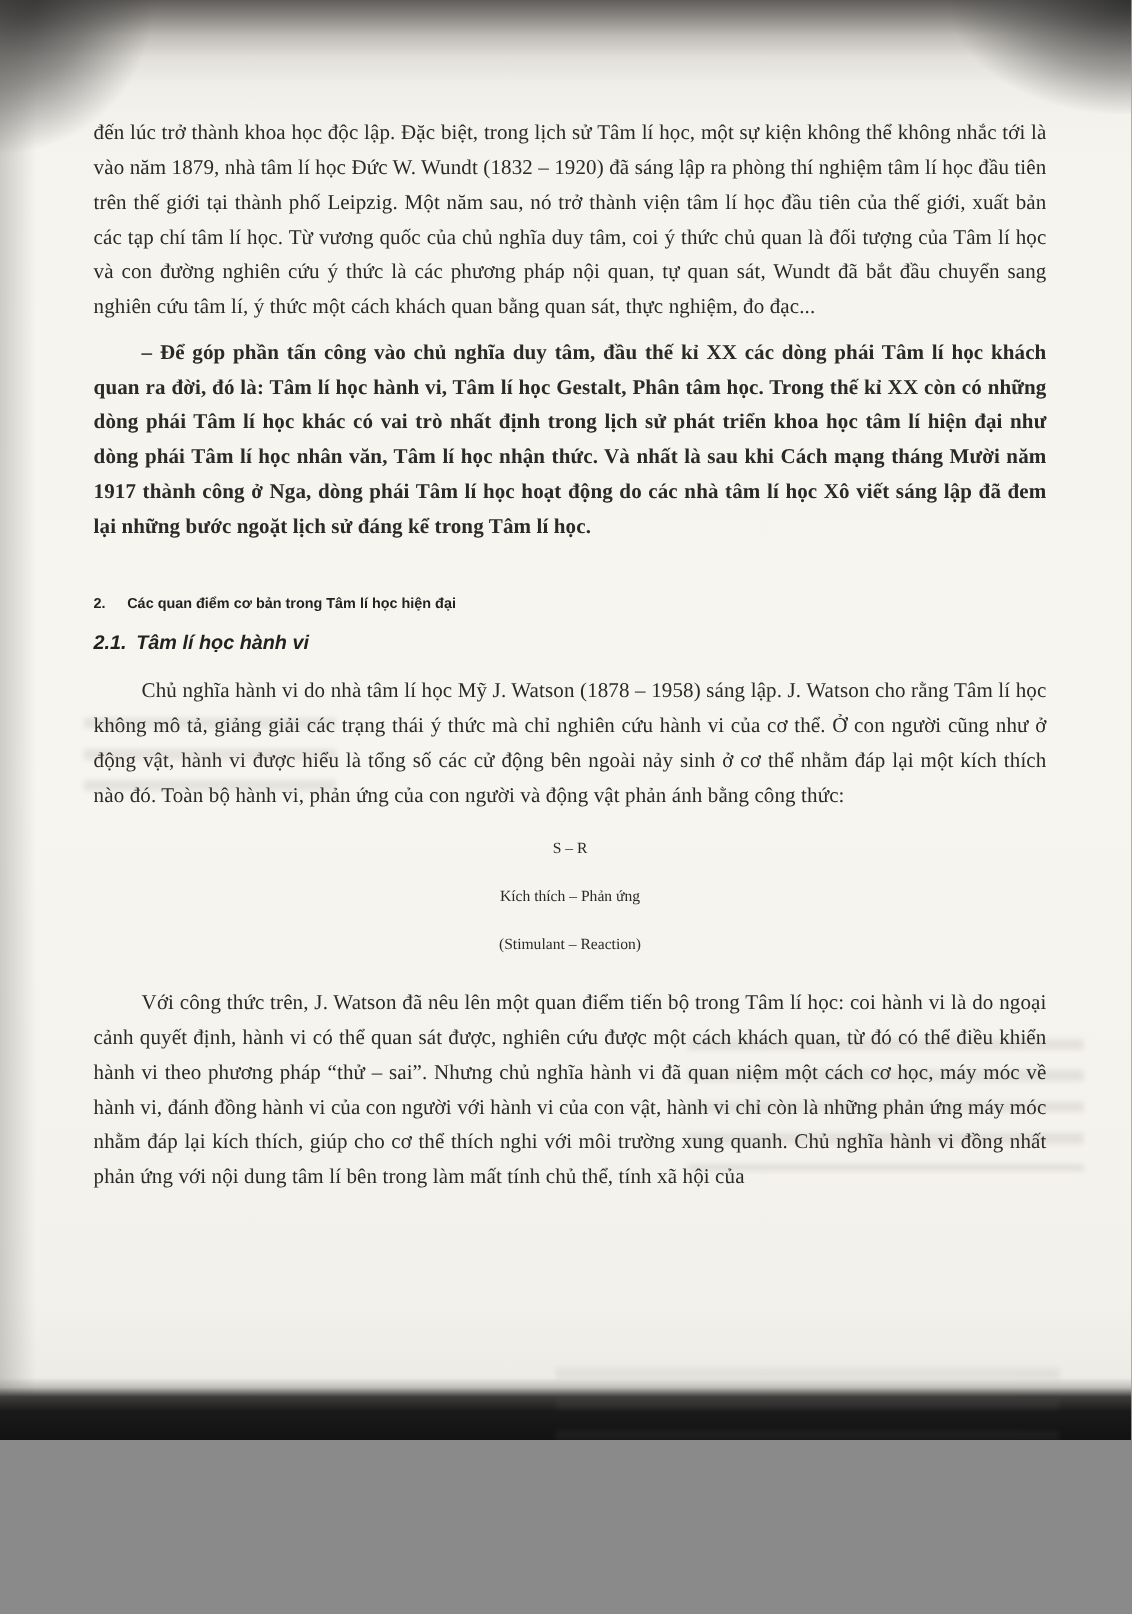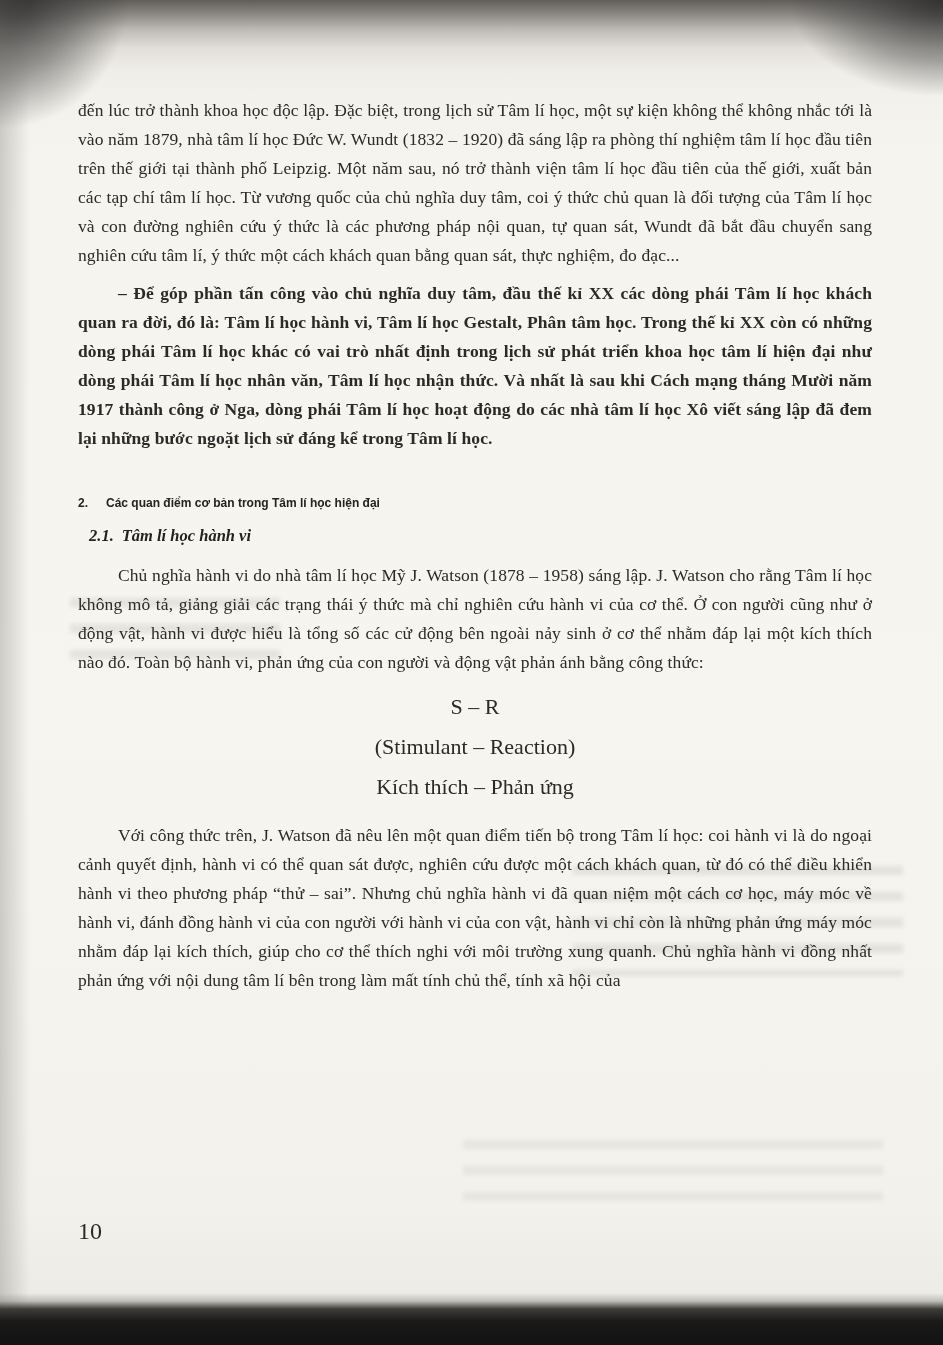--- a/index.html
+++ b/index.html
@@ -1,19 +1,19 @@
 <!DOCTYPE html>
 <html><head>
 <meta charset="utf-8">
 <style>
   html, body { margin: 0; padding: 0; background: #8a8a8a; }
   .page {
     position: relative;
     width: 943px;
-    height: 1345px;
+    height: 1200px;
     margin: 0 auto;
     background: linear-gradient(180deg, #efede8 0%, #f6f4ef 12%, #f7f5f0 55%, #f3f1ec 90%, #e9e7e2 100%);
     overflow: hidden;
     font-family: "Liberation Serif", "DejaVu Serif", serif;
     color: #2b2a28;
   }
 
   
   .scan-top {
     position: absolute; top: 0; left: 0; width: 100%; height: 96px;
@@ -76,35 +76,35 @@
     margin: 38px 0 10px 0;
     font-family: "Liberation Sans", "DejaVu Sans", sans-serif;
     font-weight: bold;
     font-size: 12px;
     line-height: 24px;
     color: #232220;
   }
   .heading .h-num { margin-right: 18px; }
 
   .subheading {
-    margin: 0 0 14px 11px;
-    font-family: Liberation Serif, serif;
+    margin: 0 0 14px 0;
+    font-family: Liberation Sans, sans-serif;
     font-weight: bold;
     font-style: italic;
     font-size: 16.5px;
     line-height: 22px;
     color: #232220;
   }
   .subheading .h-num { margin-right: 8px; }
 
   .formula { margin: 10px 0 14px 0; }
   .formula-line {
     margin: 0;
     text-align: center;
-    font-size: 22px;
+    font-size: 13px;
     line-height: 40px;
   }
 
   .page-number {
     position: absolute;
     top: 1218px; left: 78px;
     font-size: 24px;
     color: #2b2a28;
   }
 </style>
@@ -133,22 +133,22 @@
     </h2>
 
     <h3 class="subheading">
       <span class="h-num">2.1.</span><span>Tâm lí học hành vi</span>
     </h3>
 
     <p class="para indent">Chủ nghĩa hành vi do nhà tâm lí học Mỹ J. Watson (1878 – 1958) sáng lập. J. Watson cho rằng Tâm lí học không mô tả, giảng giải các trạng thái ý thức mà chỉ nghiên cứu hành vi của cơ thể. Ở con người cũng như ở động vật, hành vi được hiểu là tổng số các cử động bên ngoài nảy sinh ở cơ thể nhằm đáp lại một kích thích nào đó. Toàn bộ hành vi, phản ứng của con người và động vật phản ánh bằng công thức:</p>
 
     <div class="formula">
       <p class="formula-line">S – R</p>
+      <p class="formula-line">Kích thích – Phản ứng</p>
       <p class="formula-line">(Stimulant – Reaction)</p>
-      <p class="formula-line">Kích thích – Phản ứng</p>
     </div>
 
     <p class="para indent">Với công thức trên, J. Watson đã nêu lên một quan điểm tiến bộ trong Tâm lí học: coi hành vi là do ngoại cảnh quyết định, hành vi có thể quan sát được, nghiên cứu được một cách khách quan, từ đó có thể điều khiển hành vi theo phương pháp “thử – sai”. Nhưng chủ nghĩa hành vi đã quan niệm một cách cơ học, máy móc về hành vi, đánh đồng hành vi của con người với hành vi của con vật, hành vi chỉ còn là những phản ứng máy móc nhằm đáp lại kích thích, giúp cho cơ thể thích nghi với môi trường xung quanh. Chủ nghĩa hành vi đồng nhất phản ứng với nội dung tâm lí bên trong làm mất tính chủ thể, tính xã hội của</p>
 
   </main>
 
   <div class="page-number">10</div>
 
 </div>
 

